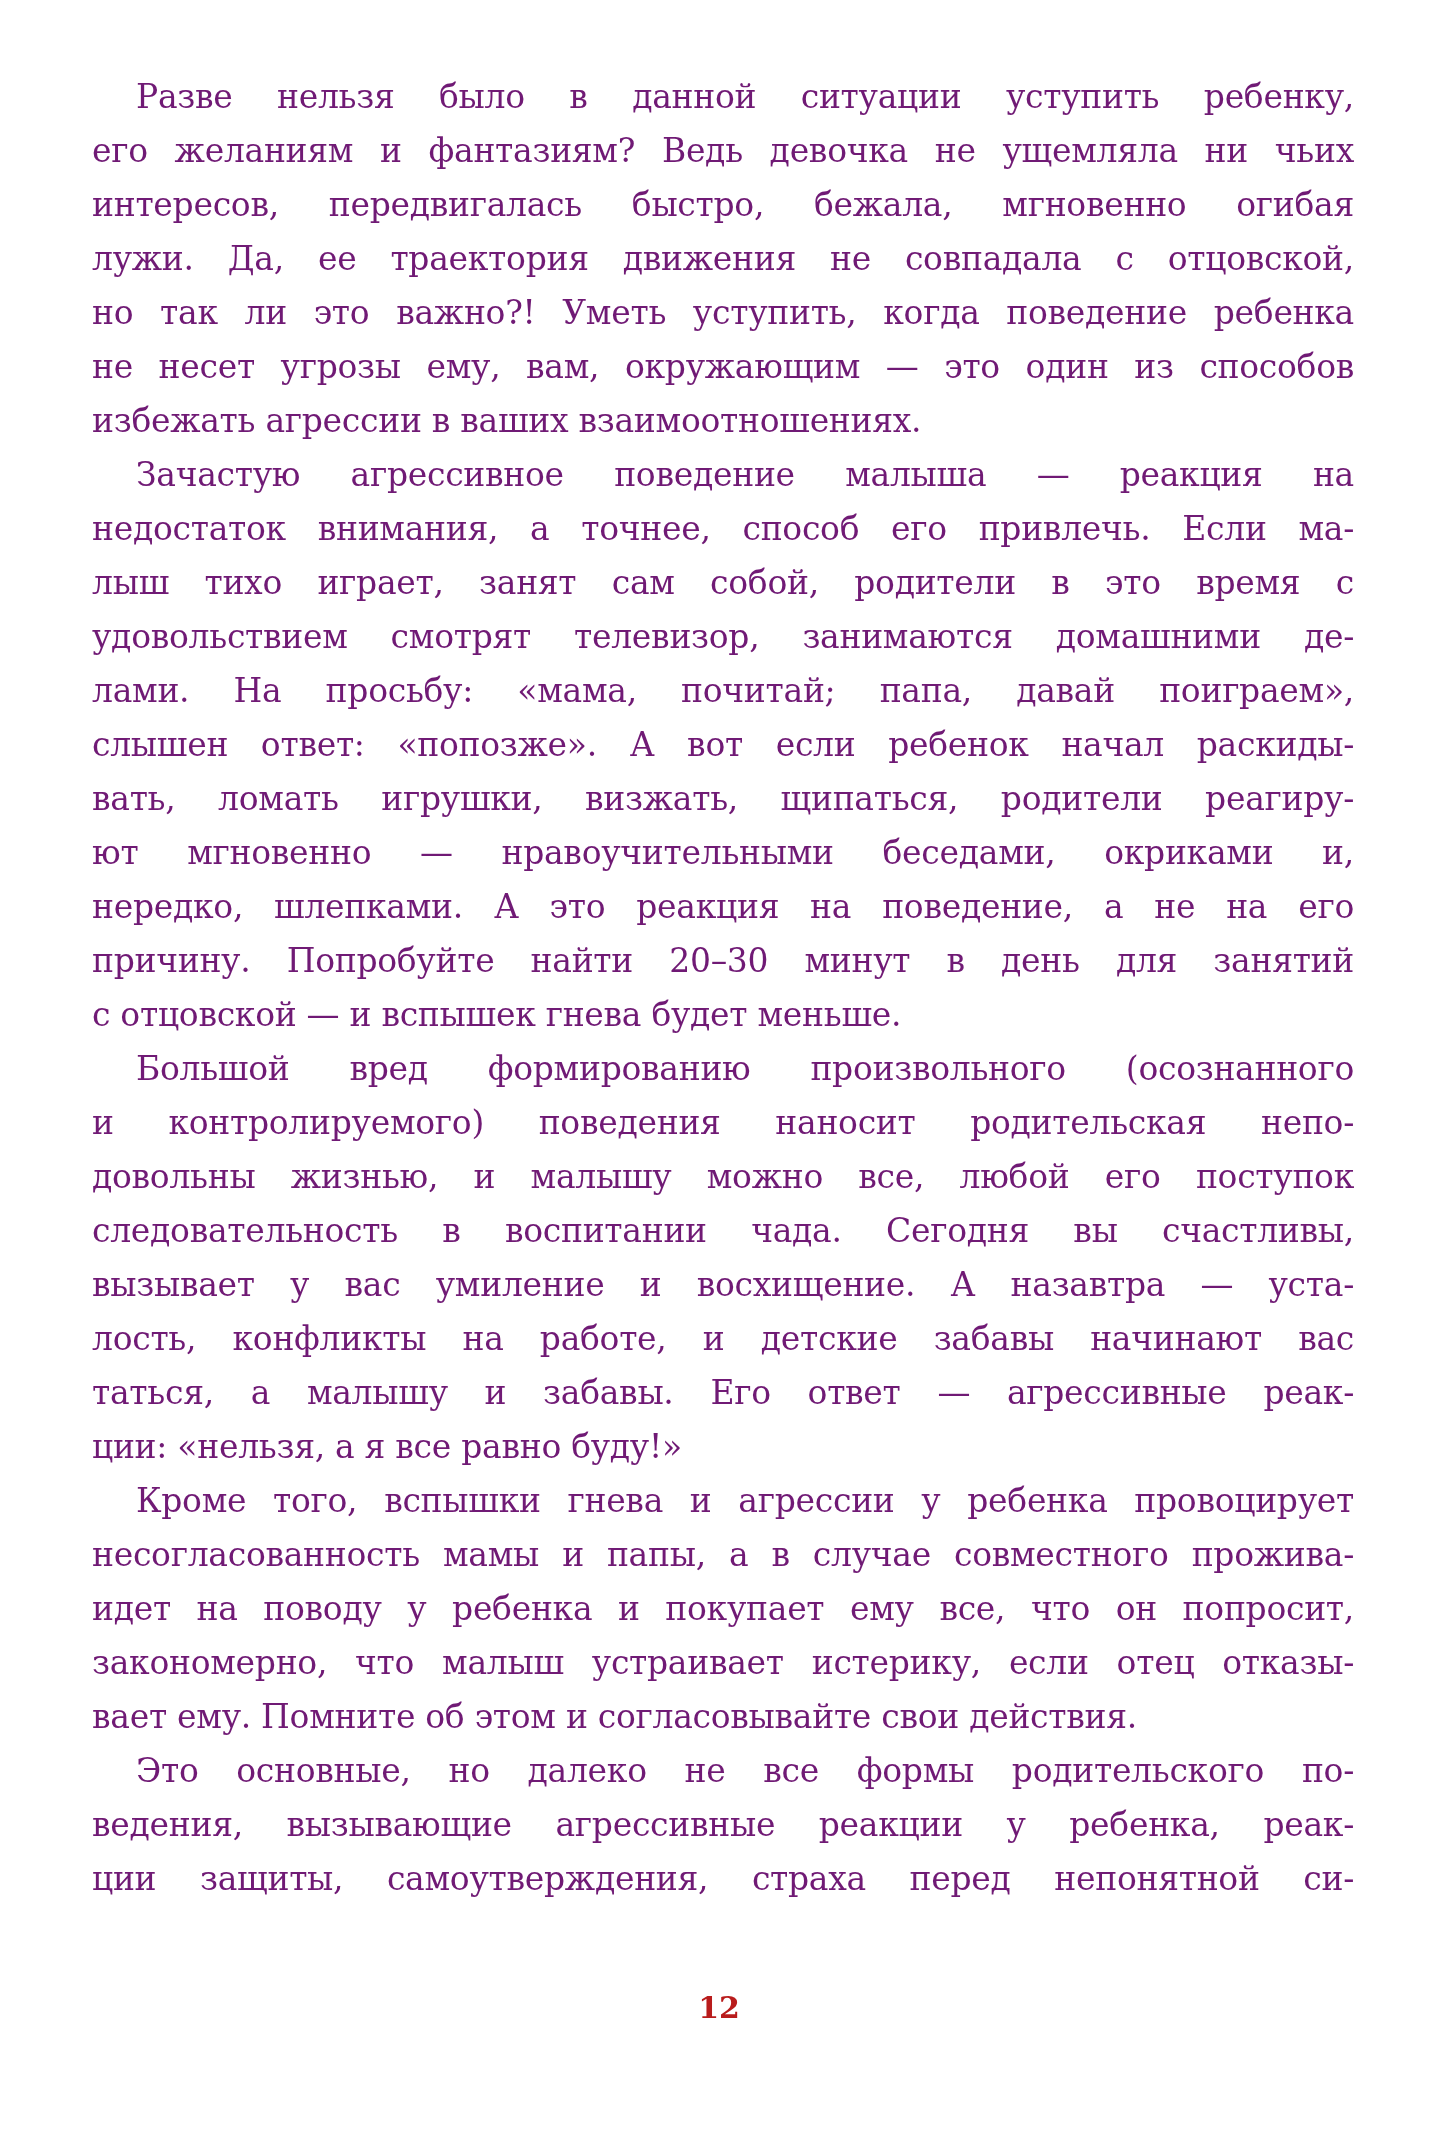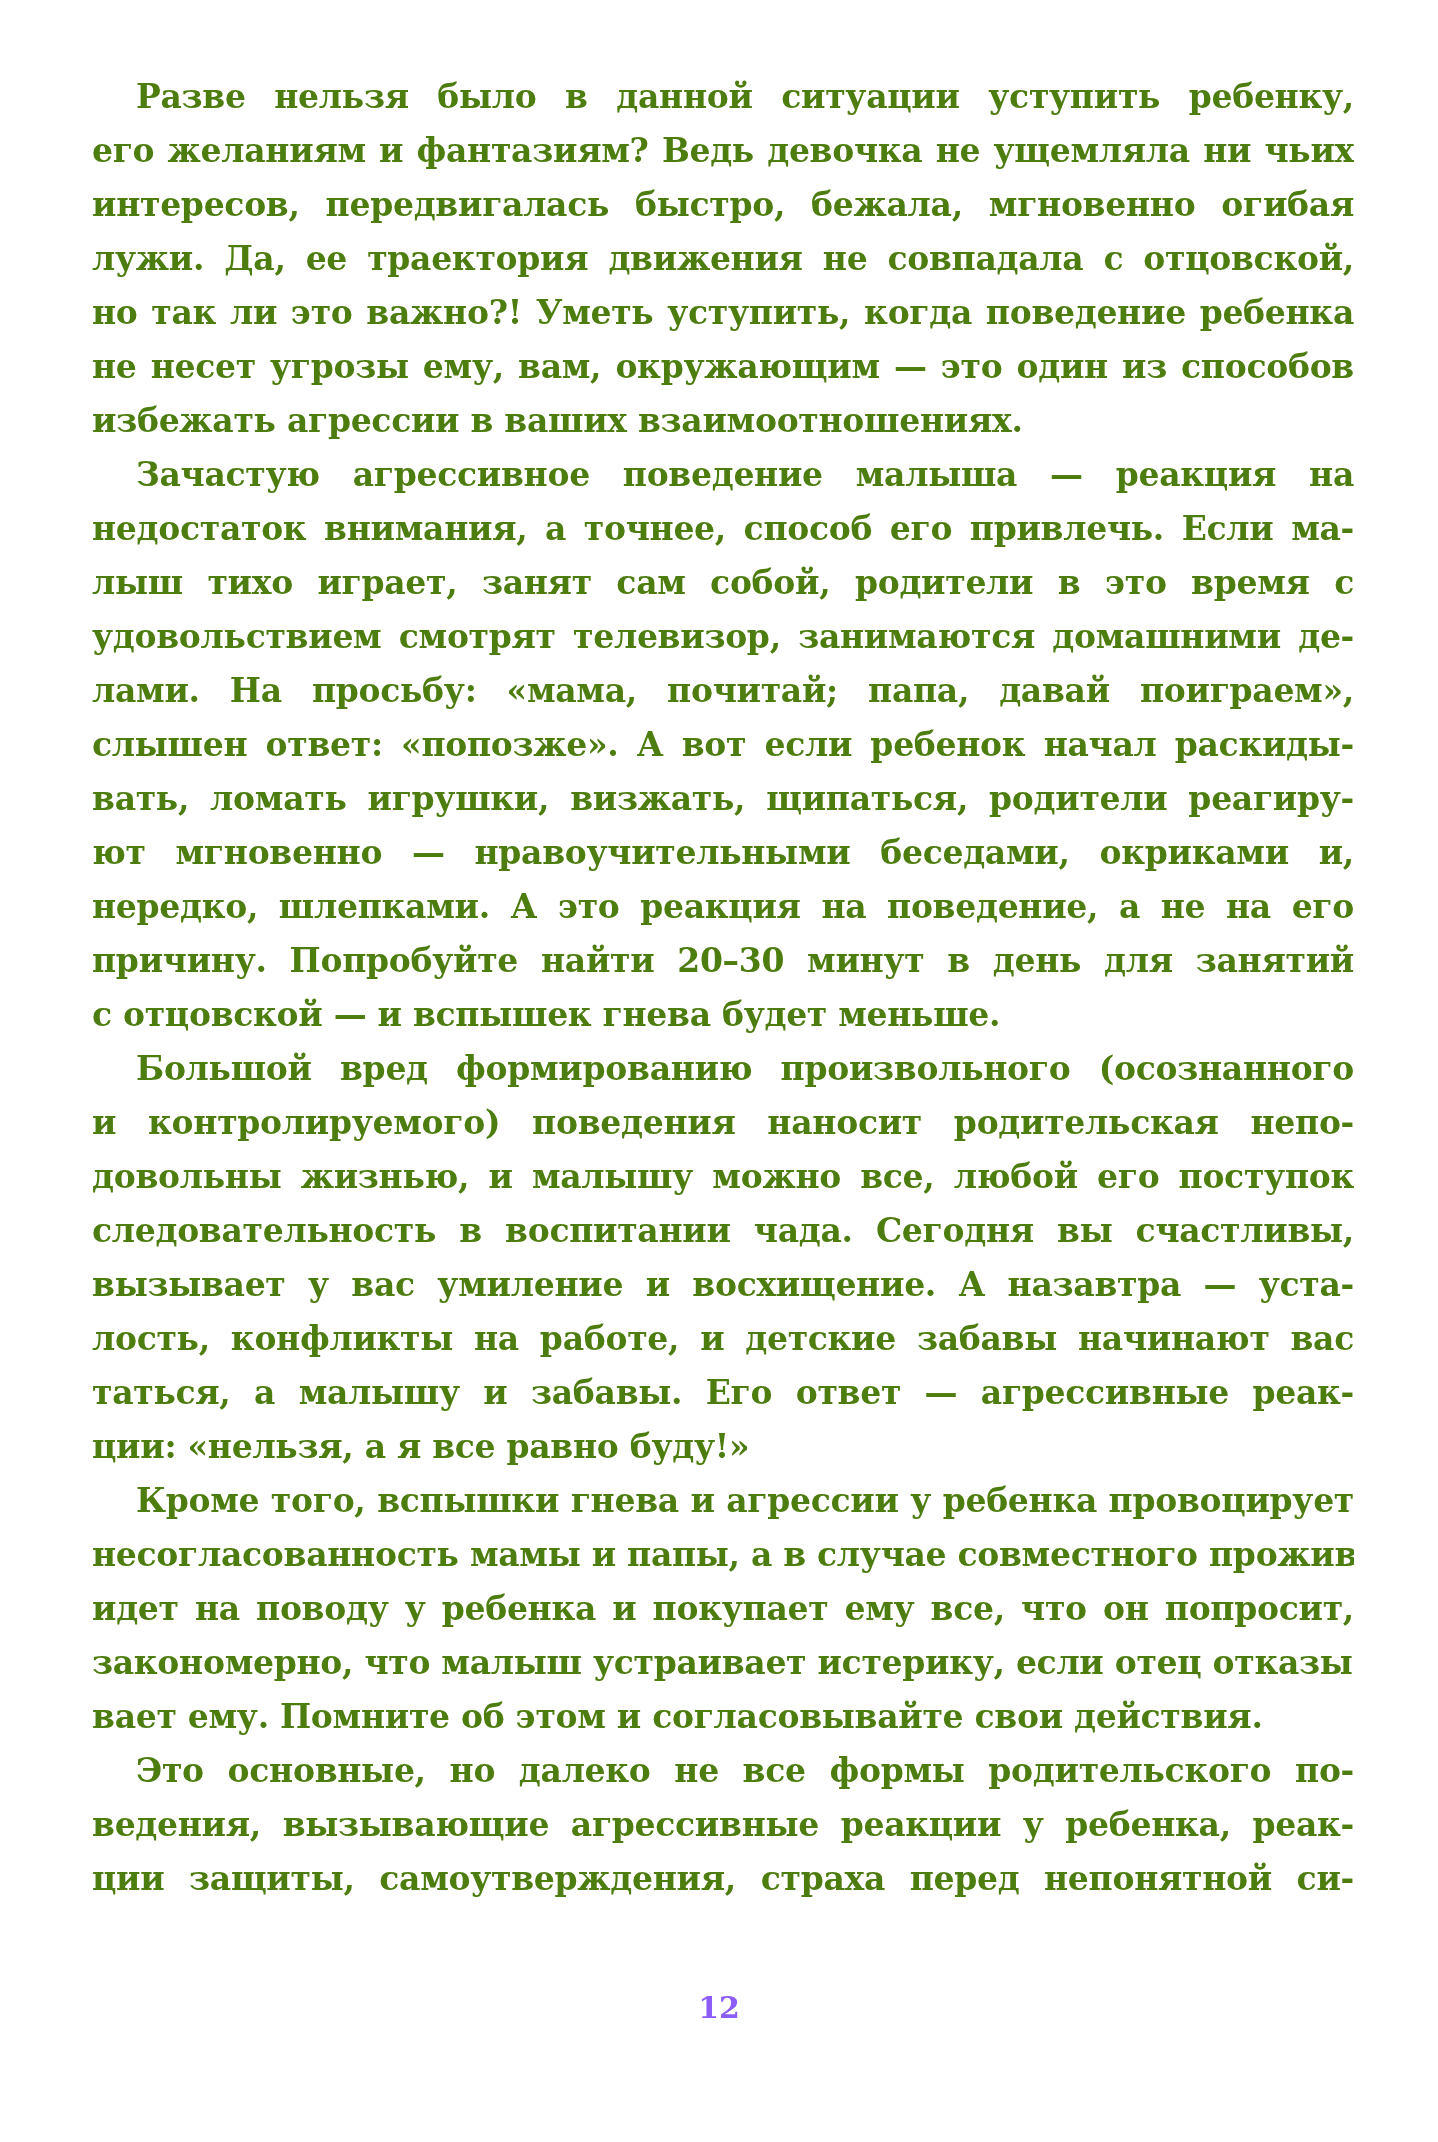--- a/index.html
+++ b/index.html
@@ -18,22 +18,22 @@
     left: 92px;
     top: 70px;
     width: 1262px;
   }
   .line {
     display: block;
     height: 54px;
     line-height: 54px;
     font-family: "DejaVu Serif", "Liberation Serif", serif;
     font-size: 33px;
-    font-weight: bold;
-    color: #4d7c0f;
+    font-weight: normal;
+    color: #701a75;
     white-space: nowrap;
     text-align: justify;
     text-align-last: justify;
     letter-spacing: -0.3px;
     overflow: hidden;
   }
   .line.indent {
     padding-left: 44px;
   }
   .line.last {
@@ -41,21 +41,21 @@
   }
   .page-number {
     position: absolute;
     left: 0;
     width: 1438px;
     top: 1990px;
     text-align: center;
     font-family: "DejaVu Serif", "Liberation Serif", serif;
     font-size: 30px;
     font-weight: bold;
-    color: #8b5cf6;
+    color: #b91c1c;
   }
 </style>
 </head>
 <body>
 
 <div class="page">
 
   <div>
     <span class="line indent">Разве нельзя было в данной ситуации уступить ребенку,</span>
     <span class="line">его желаниям и фантазиям? Ведь девочка не ущемляла ни чьих</span>

